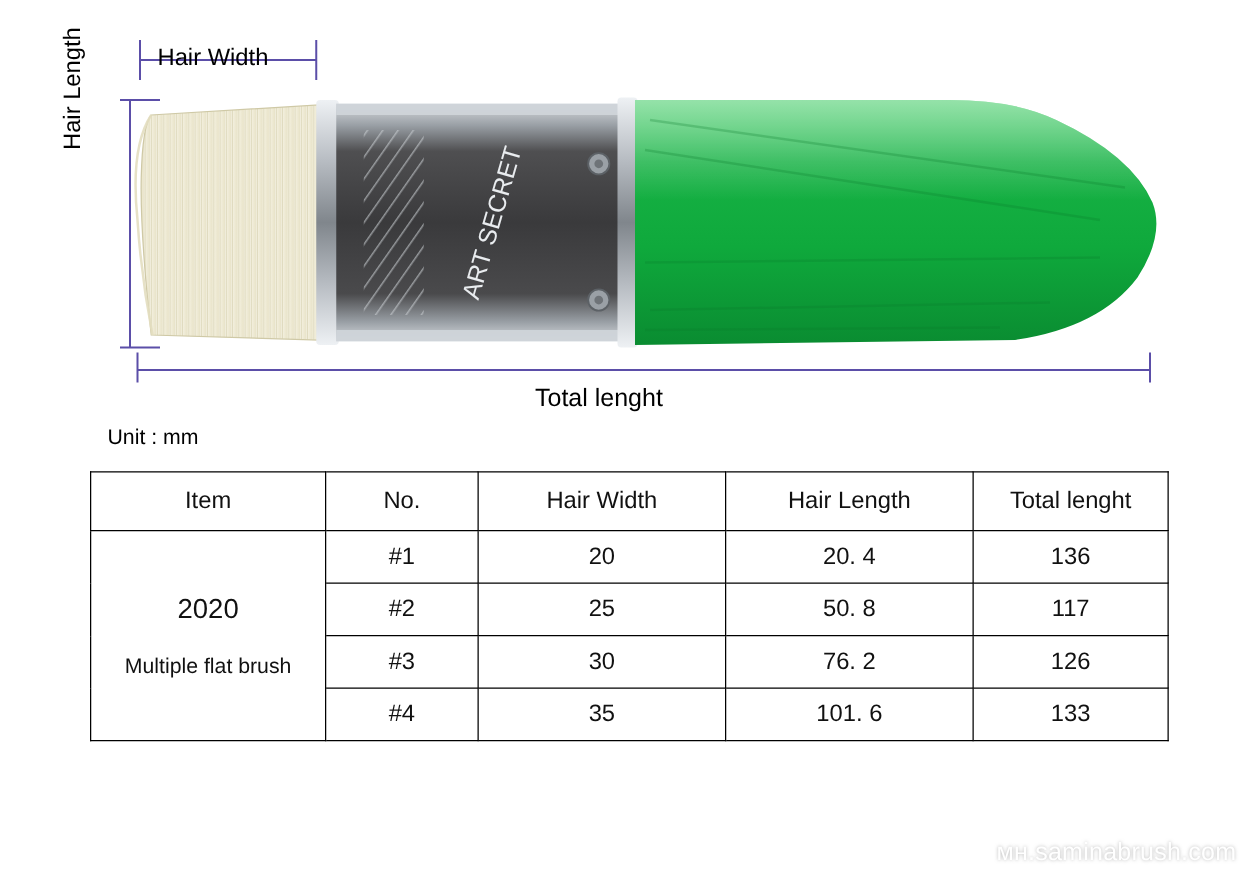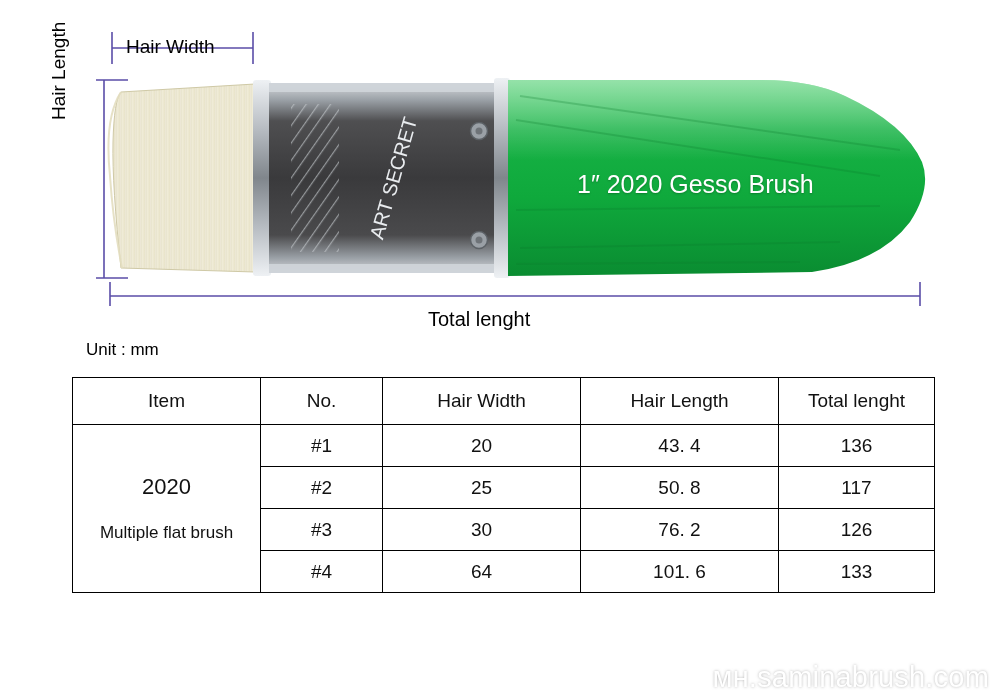--- a/index.html
+++ b/index.html
@@ -90,21 +90,21 @@
 
   .item-cell { line-height: 1.35; }
   .item-code { font-size: 22px; display: block; margin-bottom: 21px; }
   .item-desc { font-size: 17px; display: block; }
 
   
   .watermark {
     position: absolute;
     right: 10px;
     bottom: 4px;
-    font-size: 29px;
+    font-size: 20px;
     color: #ffffff;
     text-shadow: 0 0 3px rgba(120,120,120,0.55);
     letter-spacing: 0.2px;
   }
 </style>
 </head>
 <body>
 
 <div id="diagram">
 
@@ -191,21 +191,20 @@
 
     <path d="M96 80 L128 80 M104 80 L104 278 M96 278 L128 278" stroke="#5b4ea8" stroke-width="1.6" fill="none"></path>
 
     <path d="M110 282 L110 306 M110 296 L920 296 M920 282 L920 306" stroke="#5b4ea8" stroke-width="1.6" fill="none"></path>
   </svg>
 
   <div class="label-hair-width">Hair Width</div>
   <div class="label-hair-length">Hair Length</div>
   <div class="label-total-length">Total lenght</div>
 
-  <div style="position:absolute;left:577px;top:170px;font-size:25px;color:#ffffff;white-space:nowrap;text-shadow:0 1px 2px rgba(0,0,0,0.25);">1″  2020 Gesso Brush</div>
 </div>
 
 <div class="unit-label">Unit : mm</div>
 
 <table id="spec-table">
   <colgroup>
     <col class="col-item">
       <col class="col-no">
       <col class="col-hw">
       <col class="col-hl">
@@ -221,37 +220,37 @@
     </tr>
   </thead>
   <tbody>
     <tr>
       <td rowspan="4" class="item-cell">
         <span class="item-code">2020</span>
         <span class="item-desc">Multiple flat brush</span>
       </td>
       <td>#1</td>
       <td>20</td>
-      <td>43. 4</td>
+      <td>20. 4</td>
       <td>136</td>
     </tr>
     <tr>
       <td>#2</td>
       <td>25</td>
       <td>50. 8</td>
       <td>117</td>
     </tr>
     <tr>
       <td>#3</td>
       <td>30</td>
       <td>76. 2</td>
       <td>126</td>
     </tr>
     <tr>
       <td>#4</td>
-      <td>64</td>
+      <td>35</td>
       <td>101. 6</td>
       <td>133</td>
     </tr>
   </tbody>
 </table>
 
 <div class="watermark">мн.saminabrush.com</div>
 
 </body></html>

